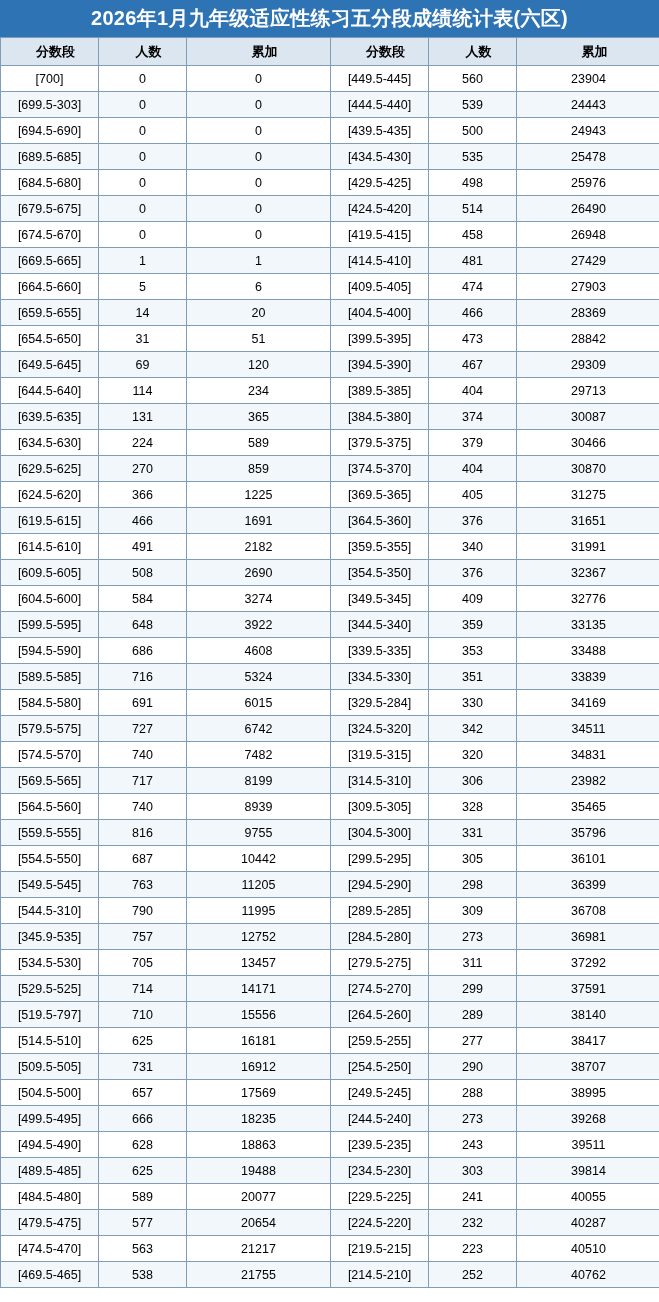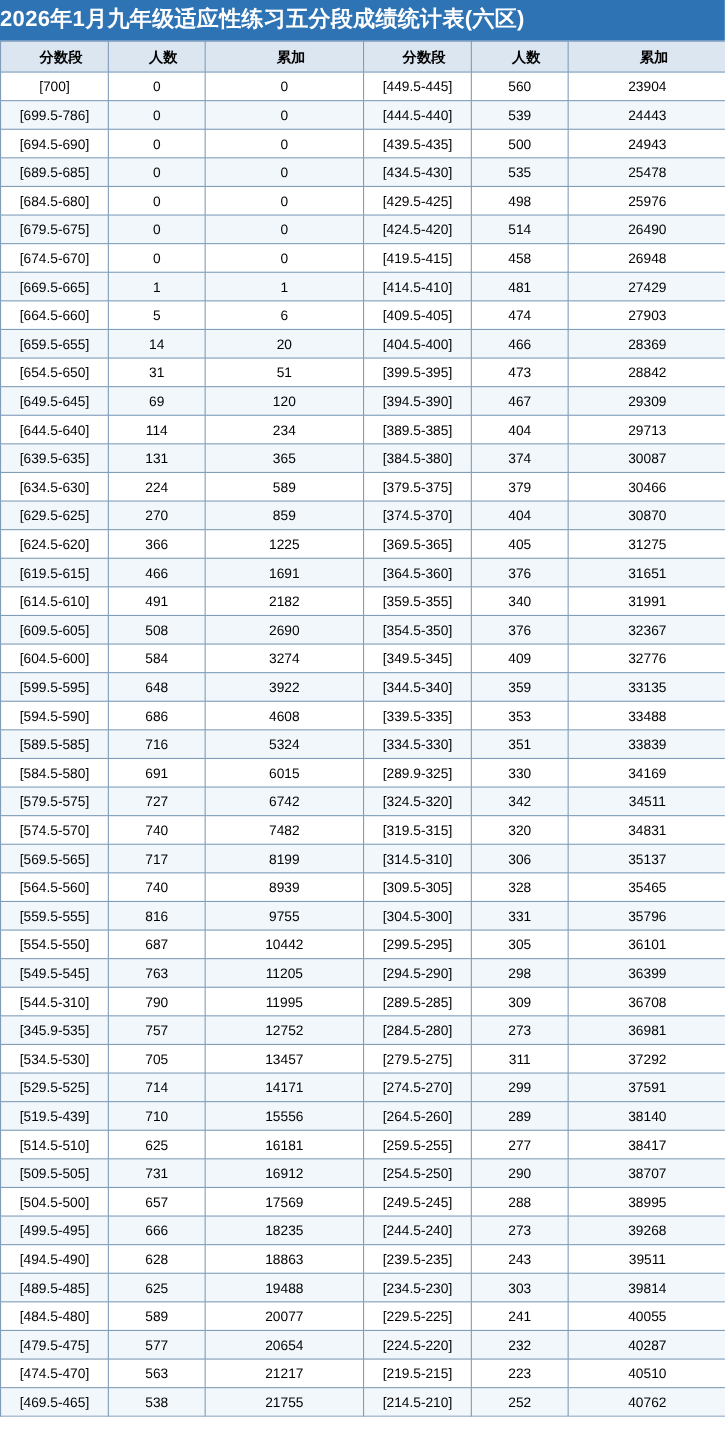--- a/index.html
+++ b/index.html
@@ -14,20 +14,21 @@
   .sheet {
     width: 659px;
     box-sizing: border-box;
     background: #ffffff;
   }
   .title-bar {
     background: #2e74b5;
     color: #ffffff;
     font-size: 20px;
     font-weight: bold;
+    text-align: center;
     padding: 7px 0 8px 0;
     letter-spacing: 0.3px;
     line-height: 1.1;
   }
   table.grid {
     border-collapse: collapse;
     width: 659px;
     table-layout: fixed;
   }
   table.grid td, table.grid th {
@@ -85,21 +86,21 @@
     <tbody id="table-body">
         <tr class="plain">
           <td>[700]</td>
           <td>0</td>
           <td>0</td>
           <td>[449.5-445]</td>
           <td>560</td>
           <td>23904</td>
         </tr>
         <tr class="shade">
-          <td>[699.5-786]</td>
+          <td>[699.5-303]</td>
           <td>0</td>
           <td>0</td>
           <td>[444.5-440]</td>
           <td>539</td>
           <td>24443</td>
         </tr>
         <tr class="plain">
           <td>[694.5-690]</td>
           <td>0</td>
           <td>0</td>
@@ -272,21 +273,21 @@
           <td>716</td>
           <td>5324</td>
           <td>[334.5-330]</td>
           <td>351</td>
           <td>33839</td>
         </tr>
         <tr class="plain">
           <td>[584.5-580]</td>
           <td>691</td>
           <td>6015</td>
-          <td>[289.9-325]</td>
+          <td>[329.5-284]</td>
           <td>330</td>
           <td>34169</td>
         </tr>
         <tr class="shade">
           <td>[579.5-575]</td>
           <td>727</td>
           <td>6742</td>
           <td>[324.5-320]</td>
           <td>342</td>
           <td>34511</td>
@@ -298,21 +299,21 @@
           <td>[319.5-315]</td>
           <td>320</td>
           <td>34831</td>
         </tr>
         <tr class="shade">
           <td>[569.5-565]</td>
           <td>717</td>
           <td>8199</td>
           <td>[314.5-310]</td>
           <td>306</td>
-          <td>35137</td>
+          <td>23982</td>
         </tr>
         <tr class="plain">
           <td>[564.5-560]</td>
           <td>740</td>
           <td>8939</td>
           <td>[309.5-305]</td>
           <td>328</td>
           <td>35465</td>
         </tr>
         <tr class="shade">
@@ -365,21 +366,21 @@
         </tr>
         <tr class="shade">
           <td>[529.5-525]</td>
           <td>714</td>
           <td>14171</td>
           <td>[274.5-270]</td>
           <td>299</td>
           <td>37591</td>
         </tr>
         <tr class="shade">
-          <td>[519.5-439]</td>
+          <td>[519.5-797]</td>
           <td>710</td>
           <td>15556</td>
           <td>[264.5-260]</td>
           <td>289</td>
           <td>38140</td>
         </tr>
         <tr class="plain">
           <td>[514.5-510]</td>
           <td>625</td>
           <td>16181</td>

